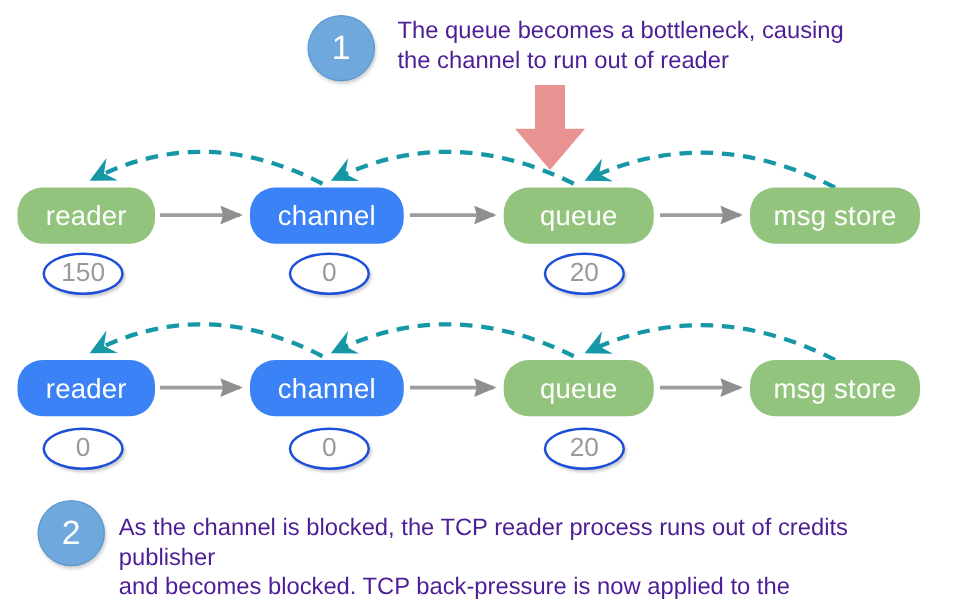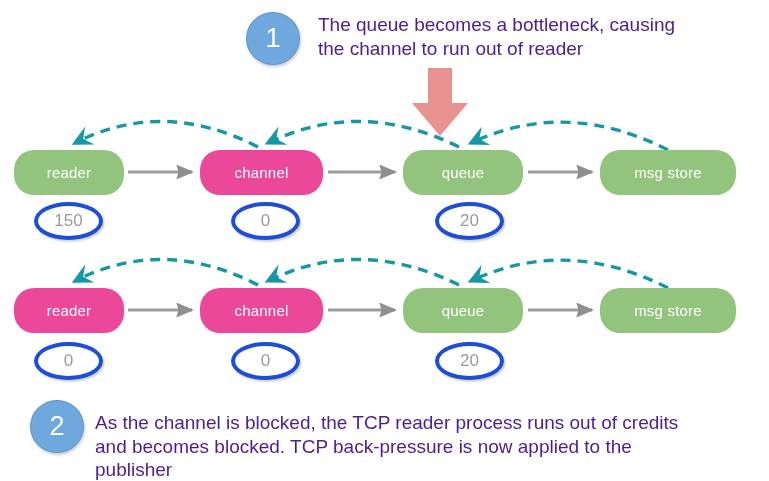--- a/index.html
+++ b/index.html
@@ -4,30 +4,30 @@
 <style>
   html,body{margin:0;padding:0;background:#ffffff;}
   #stage{
     position:relative;width:769px;height:481px;background:#ffffff;overflow:hidden;
     font-family:"Liberation Sans", sans-serif;
   }
   svg.layer{position:absolute;left:0;top:0;width:769px;height:481px;}
   .node{
     position:absolute;height:45px;border-radius:20px;
     display:flex;align-items:center;justify-content:center;
-    color:#ffffff;font-size:15px;letter-spacing:0.2px;
+    color:#ffffff;font-size:22px;letter-spacing:0.2px;
   }
   .green{background:#93c47d;}
-  .yellow{background:#ec4899;}
+  .yellow{background:#3b82f6;}
   .oval{
     position:absolute;width:61px;height:30px;border-radius:50%;
-    background:#ffffff;border:4px solid #1d4ed8;
+    background:#ffffff;border:2px solid #1d4ed8;
     box-shadow:1.5px 2px 2px rgba(0,0,0,0.18);
     display:flex;align-items:center;justify-content:center;
-    color:#9a9a9a;font-size:17px;
+    color:#9a9a9a;font-size:21px;
   }
   .badge{
     position:absolute;width:52px;height:51px;border-radius:50%;
     background:#6fa8dc;border:1px solid #5b97cf;
     box-shadow:1px 2px 3px rgba(0,0,0,0.2);
     display:flex;align-items:center;justify-content:center;
     color:#ffffff;font-size:27px;
   }
   .note{
     position:absolute;color:#4c1d95;font-size:19px;line-height:23.5px;
@@ -123,17 +123,17 @@
     </div>
   <div class="oval" style="left:435px;top:342px;">
       <span>20</span>
     </div>
 
   <div class="badge" style="left:30px;top:400px;">
     <span>2</span>
   </div>
   <div class="note" style="left:95px;top:399px;margin-top:12px;">
     <div>As the channel is blocked, the TCP reader process runs out of credits</div>
+    <div>publisher</div>
     <div>and becomes blocked. TCP back-pressure is now applied to the</div>
-    <div>publisher</div>
   </div>
 
 </div>
 
 </body></html>

